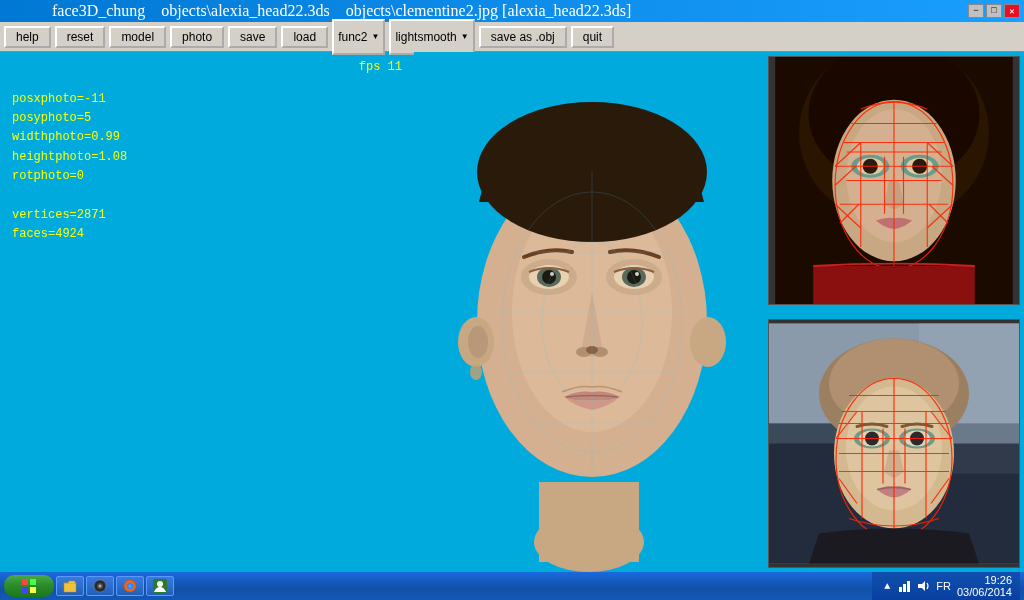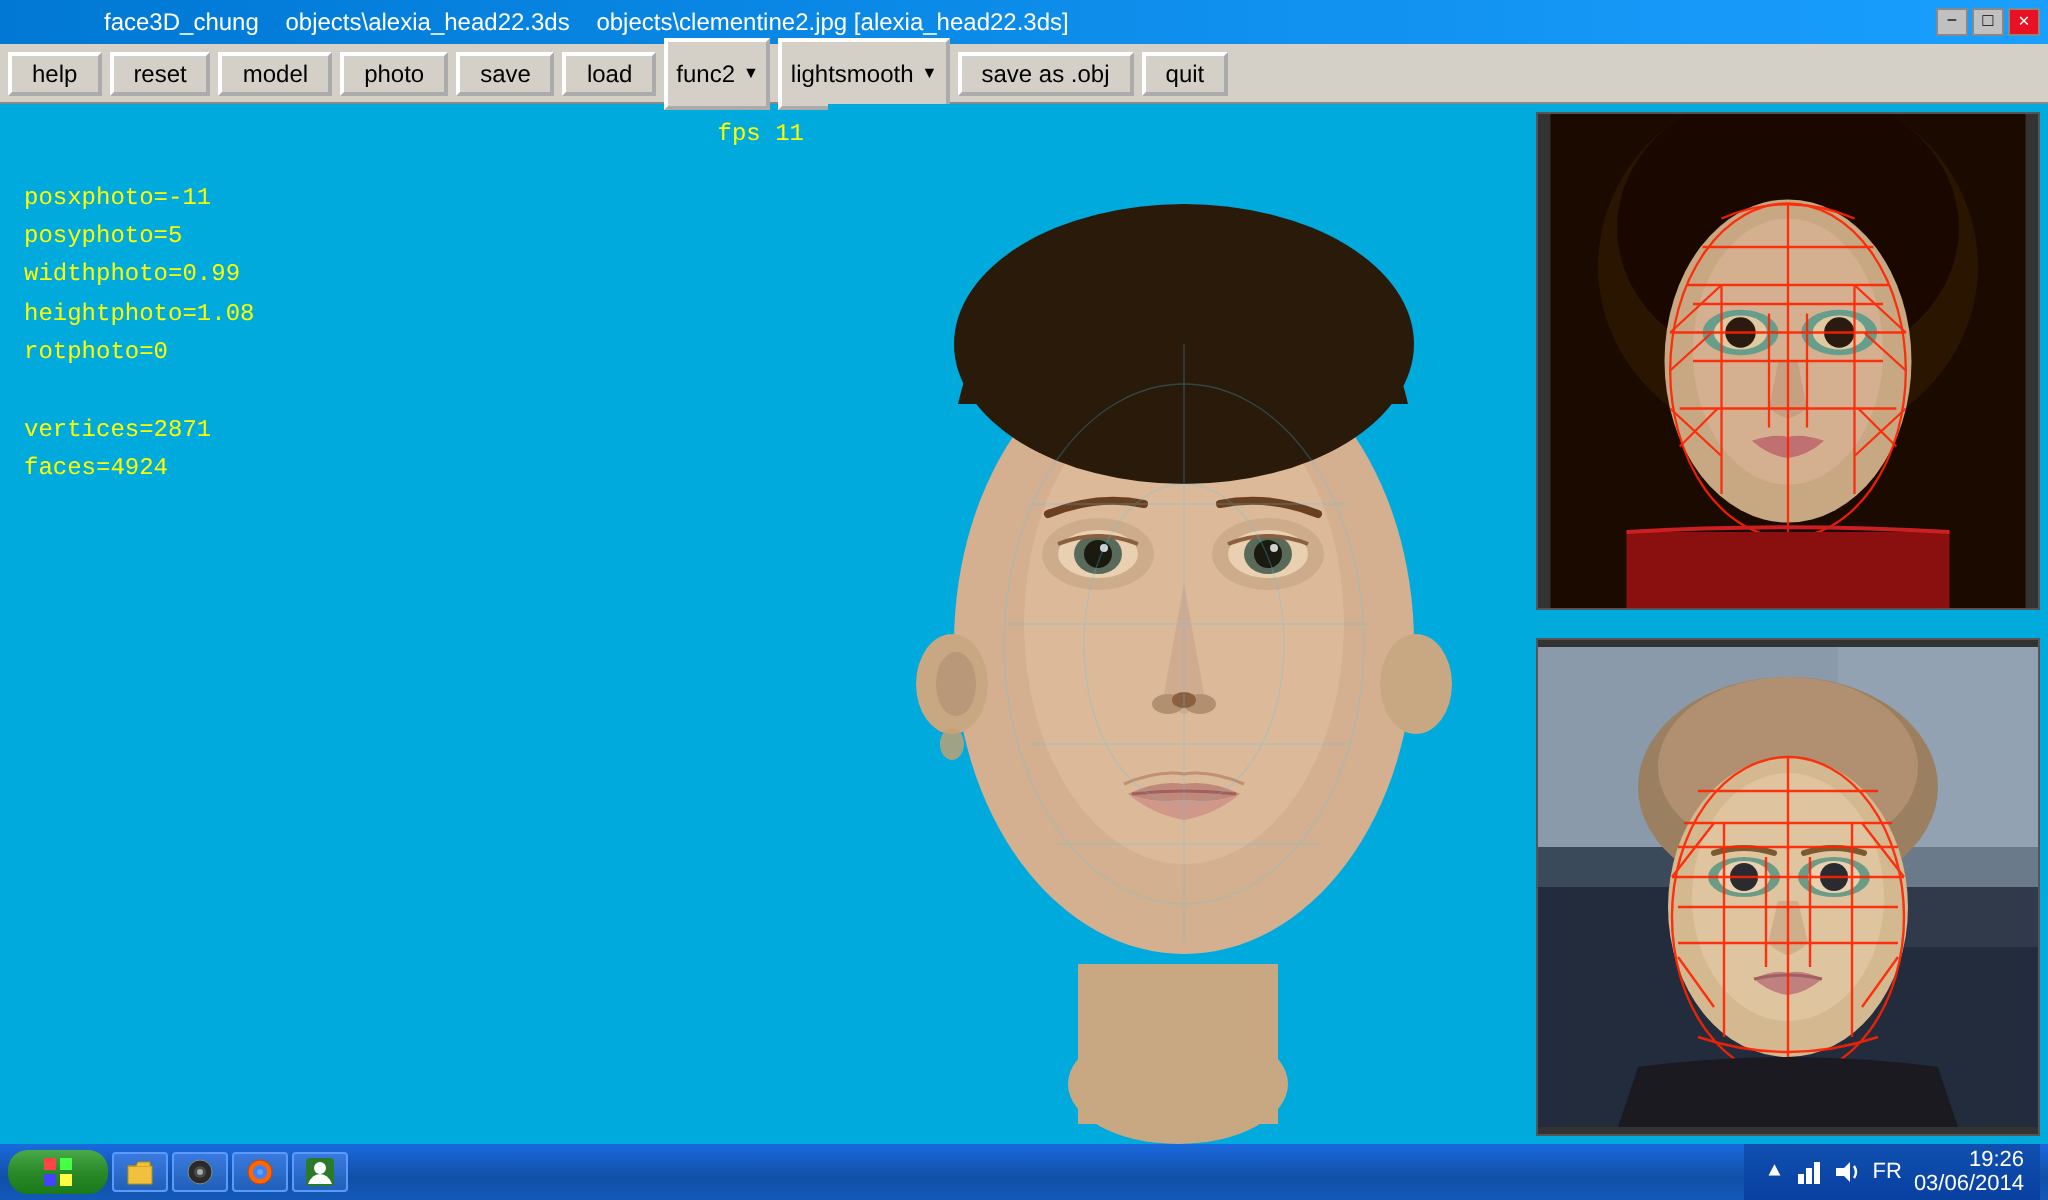--- a/index.html
+++ b/index.html
@@ -16,22 +16,22 @@
     #title-bar {
       background: linear-gradient(to right, #0078d4, #1a9fff);
       height: 22px;
       display: flex;
       align-items: center;
       padding: 0 4px;
       justify-content: space-between;
     }
     #title-text {
       color: white;
-      font-size: 12px;
-      font-family: Liberation Sans, sans-serif;
+      font-size: 16px;
+      font-family: Liberation Serif, serif;
       padding-left: 48px;
     }
     #title-buttons {
       display: flex;
       gap: 2px;
     }
     .title-btn {
       width: 16px;
       height: 14px;
       background: #c0c0c0;

